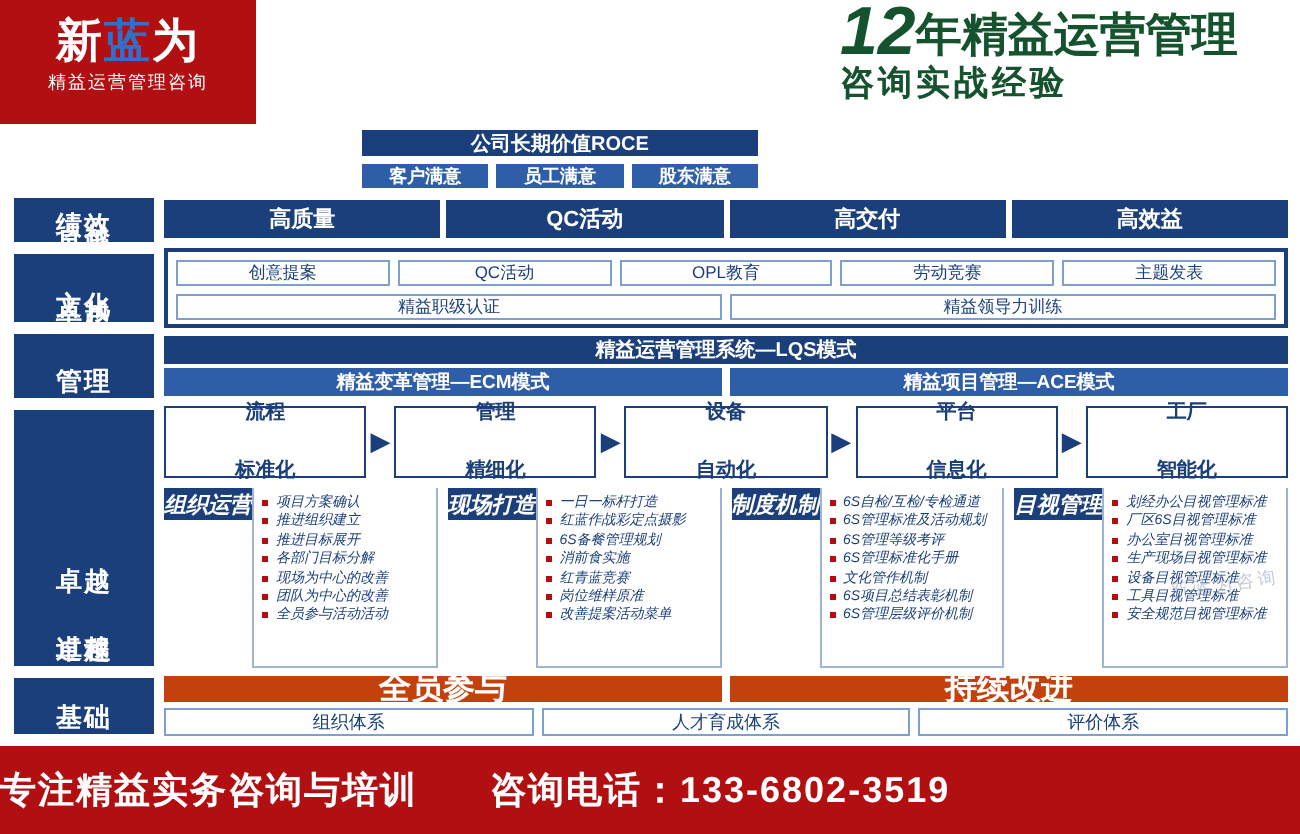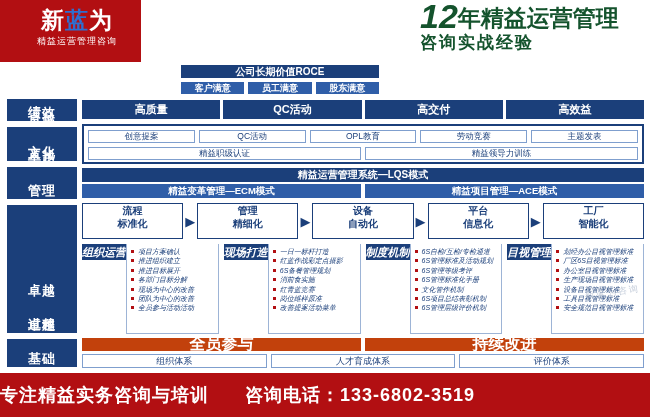--- a/index.html
+++ b/index.html
@@ -8,21 +8,21 @@
     font-family:"Liberation Sans","DejaVu Sans",sans-serif;
     background:#ffffff;
     overflow:hidden;
   }
   .page{position:relative;width:650px;height:417px;}
 
   
   .header{position:relative;height:62px;background:#ffffff;}
   .logo{
     position:absolute;left:0;top:0;width:128px;height:74px;
-    background:#b20f12;color:#fff;text-align:center;padding-left:13px;
+    background:#b20f12;color:#fff;text-align:center;
   }
   .logo-main{
     font-size:23px;font-weight:bold;letter-spacing:1px;
     padding-top:7px;line-height:26px;
   }
   .logo-main .blue{color:#2f6fd0;}
   .logo-sub{
     font-size:9px;letter-spacing:1px;margin-top:2px;
   }
   .header-right{
@@ -80,22 +80,22 @@
     background:#1b3f7a;font-size:10px;}
   .mg2{position:absolute;left:0;top:122px;width:562px;display:flex;gap:4px;}
   .mg2 .bar{flex:1;height:14px;background:#2f5ea8;font-size:9.5px;}
 
   
   .chain{position:absolute;left:0;top:140px;width:562px;height:38px;
     display:flex;align-items:center;}
   .chain .node{
     flex:1;height:36px;border:1px solid #1b3f7a;box-sizing:border-box;
     color:#1b3f7a;font-size:10px;font-weight:bold;
-    display:flex;flex-direction:column;align-items:center;
-    line-height:13px;background:#fff;
+    display:flex;flex-direction:column;align-items:center;justify-content:center;
+    line-height:13px;background:#fff;gap:16px;
   }
   .chain .arrow{
     width:14px;text-align:center;color:#1b3f7a;font-size:13px;font-weight:bold;
   }
 
   
   .pillars{position:absolute;left:0;top:182px;width:562px;height:90px;display:flex;gap:5px;}
   .pillar{flex:1;display:flex;flex-direction:row;font-style:italic;}
   .pillar-head{
     height:16px;background:#1b3f7a;color:#fff;font-size:11px;font-weight:bold;

